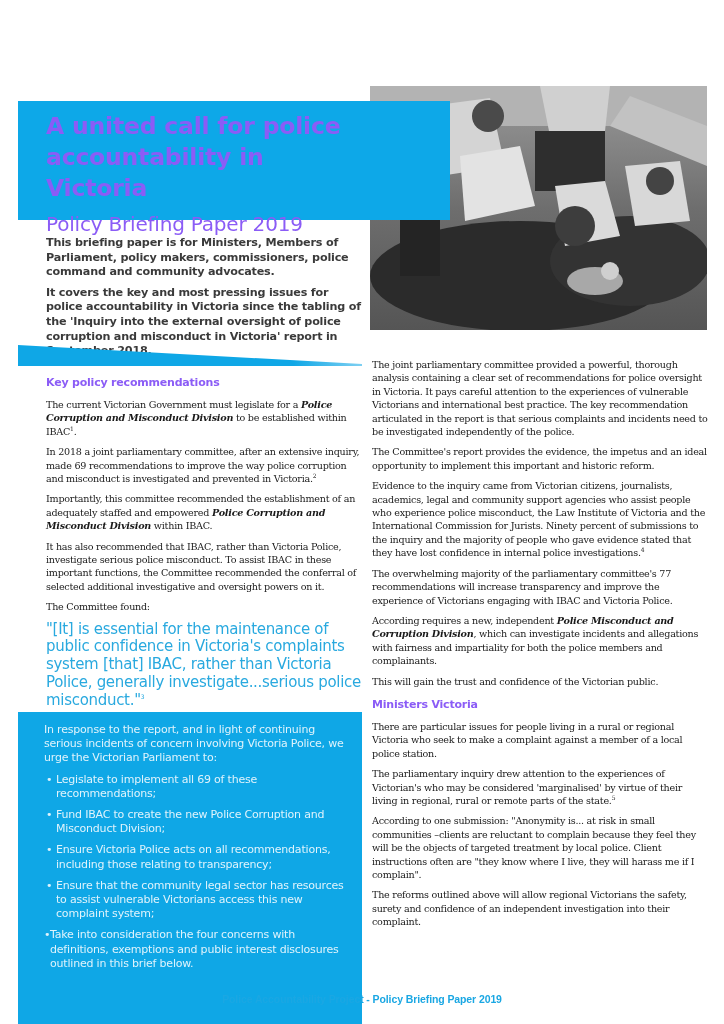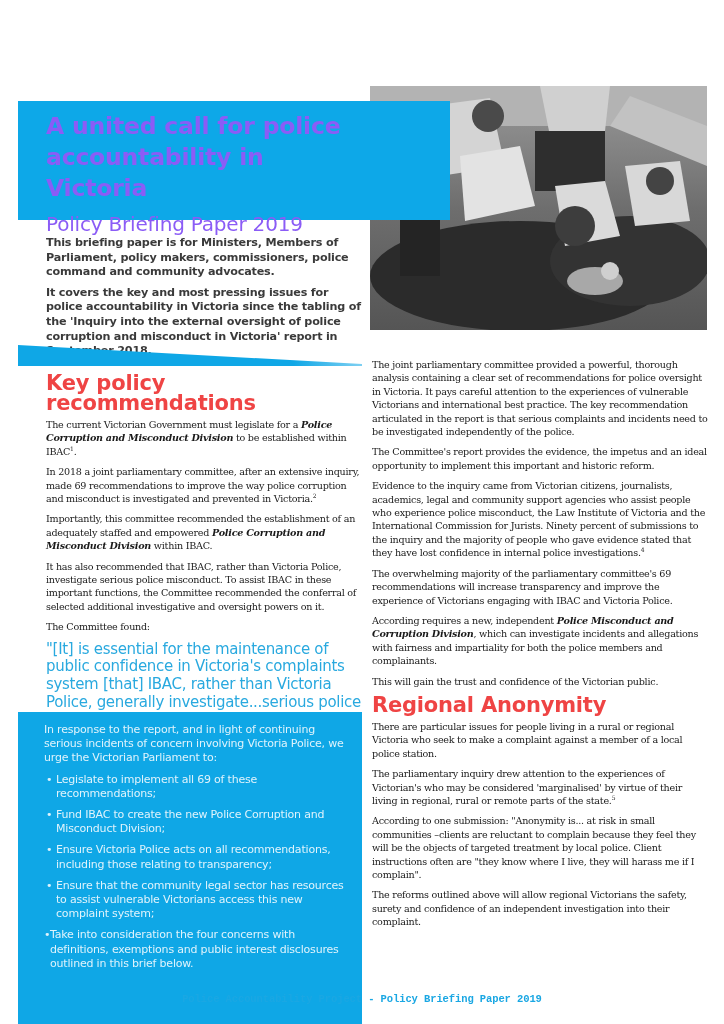--- a/index.html
+++ b/index.html
@@ -40,22 +40,22 @@
 
   .wedge { position: absolute; left: 18px; top: 343px; width: 344px; height: 24px; }
 
   .col-left {
     position: absolute; left: 46px; top: 373px; width: 318px;
   }
   .col-right {
     position: absolute; left: 372px; top: 358px; width: 336px;
   }
   .section-heading {
-    font-family: "DejaVu Sans", sans-serif; font-weight: bold; color: #ef4444;
-    font-size: 21px; line-height: 20px; margin-bottom: 5px; letter-spacing: -0.2px;
+    font-family: "DejaVu Sans", sans-serif; font-weight: bold; color: #8b5cf6;
+    font-size: 11px; line-height: 20px; margin-bottom: 5px; letter-spacing: -0.2px;
   }
   .body-p {
     font-size: 9.6px; line-height: 13.4px; margin-bottom: 7px; color: #1a1a1a; letter-spacing: -0.25px;
   }
   .body-p em { font-style: italic; font-weight: bold; }
   sup { font-size: 6px; vertical-align: super; line-height: 0; }
 
   .quote {
     font-family: "DejaVu Sans", sans-serif; color: #29a9df; font-size: 15px;
     line-height: 17.8px; margin-top: 4px; letter-spacing: -0.3px;
@@ -69,21 +69,21 @@
   }
   .blue-box .lead { margin-bottom: 7px; }
   .blue-box ul { list-style: none; }
   .blue-box li { position: relative; padding-left: 12px; margin-bottom: 7px; }
   .blue-box li .bullet { position: absolute; left: 2px; top: 0; }
   .blue-box li.tight { padding-left: 6px; }
   .blue-box li.tight .bullet { left: 0; }
 
   .footer {
     position: absolute; left: 0; top: 993px; width: 724px; text-align: center;
-    font-family: Liberation Mono, monospace; font-weight: bold; font-size: 10.5px; color: #1aa7e3;
+    font-family: Liberation Sans, sans-serif; font-weight: bold; font-size: 10.5px; color: #1aa7e3;
     letter-spacing: -0.1px;
   }
 </style>
 </head>
 <body>
 
 <div class="photo">
   <svg viewBox="0 0 337 244" preserveAspectRatio="none">
     <defs>
       <linearGradient id="bg" x1="0" y1="0" x2="0" y2="1">
@@ -162,24 +162,24 @@
     <li><span class="bullet">•</span><span>Ensure Victoria Police acts on all recommendations, including those relating to transparency;</span></li>
     <li><span class="bullet">•</span><span>Ensure that the community legal sector has resources to assist vulnerable Victorians access this new complaint system;</span></li>
     <li class="tight"><span class="bullet">•</span><span>Take into consideration the four concerns with definitions, exemptions and public interest disclosures outlined in this brief below.</span></li>
   </ul>
 </div>
 
 <div class="col-right">
   <p class="body-p">The joint parliamentary committee provided a powerful, thorough analysis containing a clear set of recommendations for police oversight in Victoria. It pays careful attention to the experiences of vulnerable Victorians and international best practice. The key recommendation articulated in the report is that serious complaints and incidents need to be investigated independently of the police.</p>
   <p class="body-p">The Committee's report provides the evidence, the impetus and an ideal opportunity to implement this important and historic reform.</p>
   <p class="body-p"><span>Evidence to the inquiry came from Victorian citizens, journalists, academics, legal and community support agencies who assist people who experience police misconduct, the Law Institute of Victoria and the International Commission for Jurists. Ninety percent of submissions to the inquiry and the majority of people who gave evidence stated that they have lost confidence in internal police investigations.</span><sup>4</sup></p>
-  <p class="body-p">The overwhelming majority of the parliamentary committee's 69 recommendations will increase transparency and improve the experience of Victorians engaging with IBAC and Victoria Police.</p>
+  <p class="body-p">The overwhelming majority of the parliamentary committee's 77 recommendations will increase transparency and improve the experience of Victorians engaging with IBAC and Victoria Police.</p>
   <p class="body-p"><span>According requires a new, independent </span><em>Police Misconduct and Corruption Division</em><span>, which can investigate incidents and allegations with fairness and impartiality for both the police members and complainants.</span></p>
   <p class="body-p">This will gain the trust and confidence of the Victorian public.</p>
 
-  <h2 class="section-heading" style="margin-top:6px;">Regional Anonymity</h2>
+  <h2 class="section-heading" style="margin-top:6px;">Ministers Victoria</h2>
   <p class="body-p">There are particular issues for people living in a rural or regional Victoria who seek to make a complaint against a member of a local police station.</p>
   <p class="body-p"><span>The parliamentary inquiry drew attention to the experiences of Victorian's who may be considered 'marginalised' by virtue of their living in regional, rural or remote parts of the state.</span><sup>5</sup></p>
   <p class="body-p">According to one submission: "Anonymity is... at risk in small communities –clients are reluctant to complain because they feel they will be the objects of targeted treatment by local police. Client instructions often are "they know where I live, they will harass me if I complain".</p>
   <p class="body-p">The reforms outlined above will allow regional Victorians the safety, surety and confidence of an independent investigation into their complaint.</p>
 </div>
 
 <div class="footer">Police Accountability Project - Policy Briefing Paper 2019</div>
 
 </body></html>

